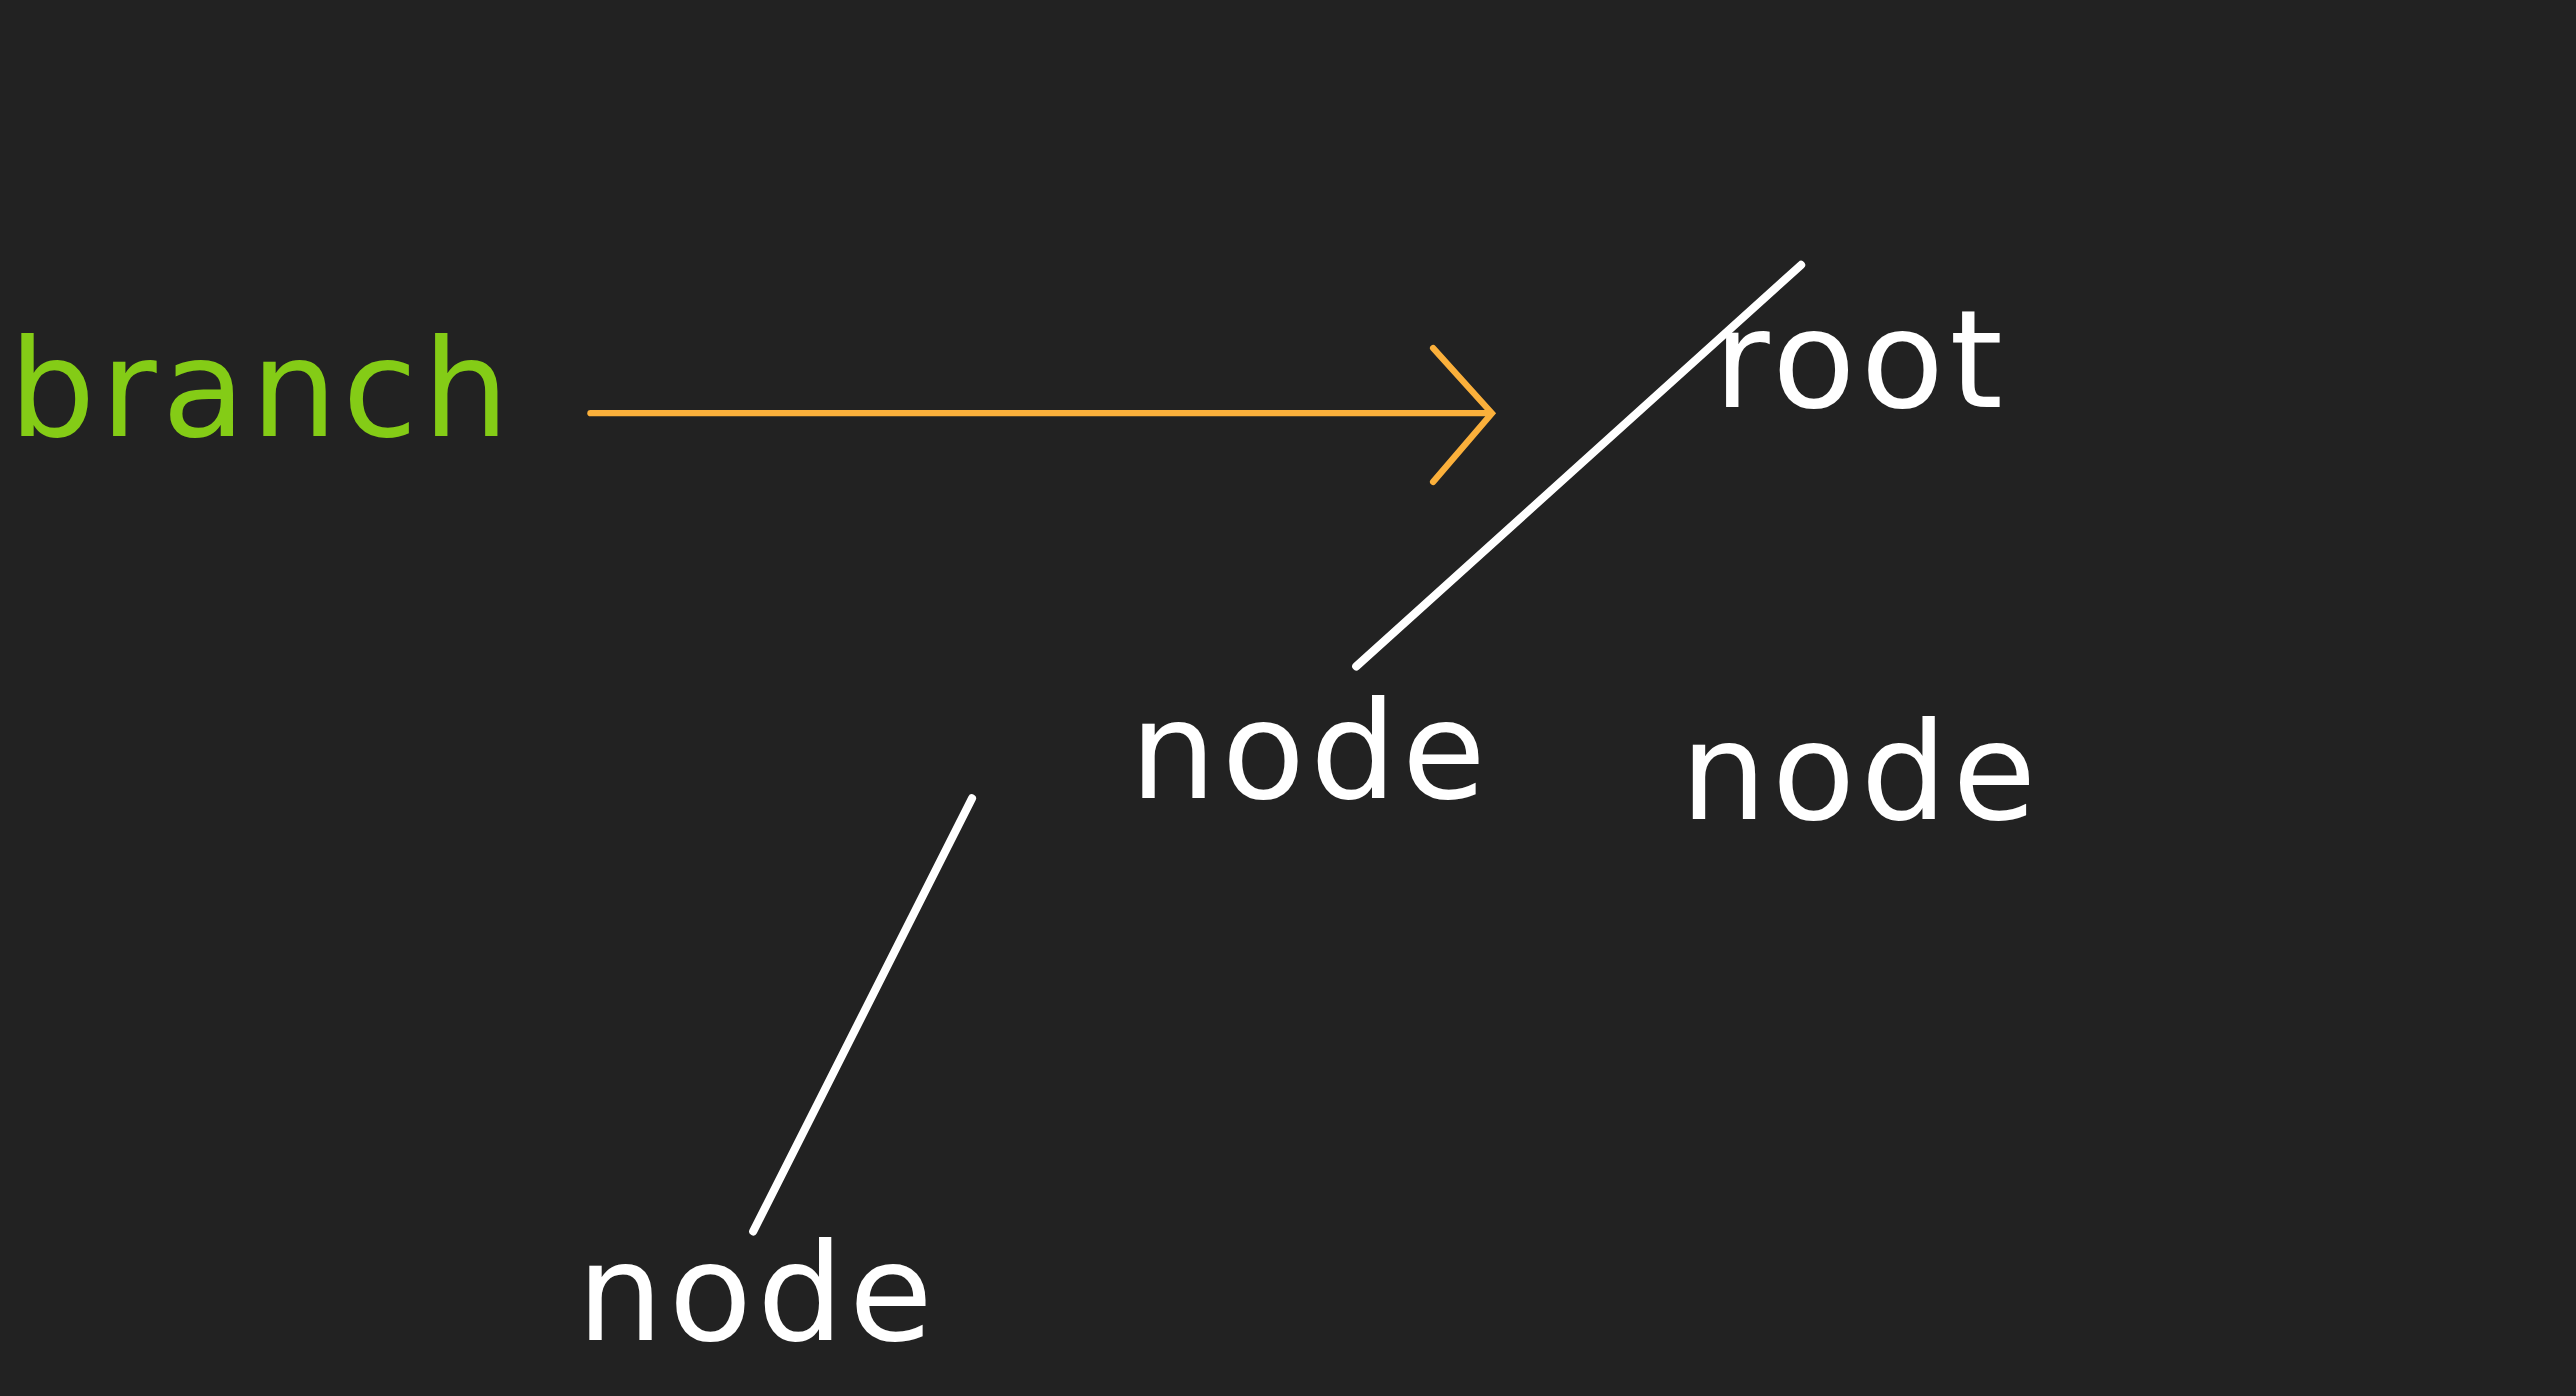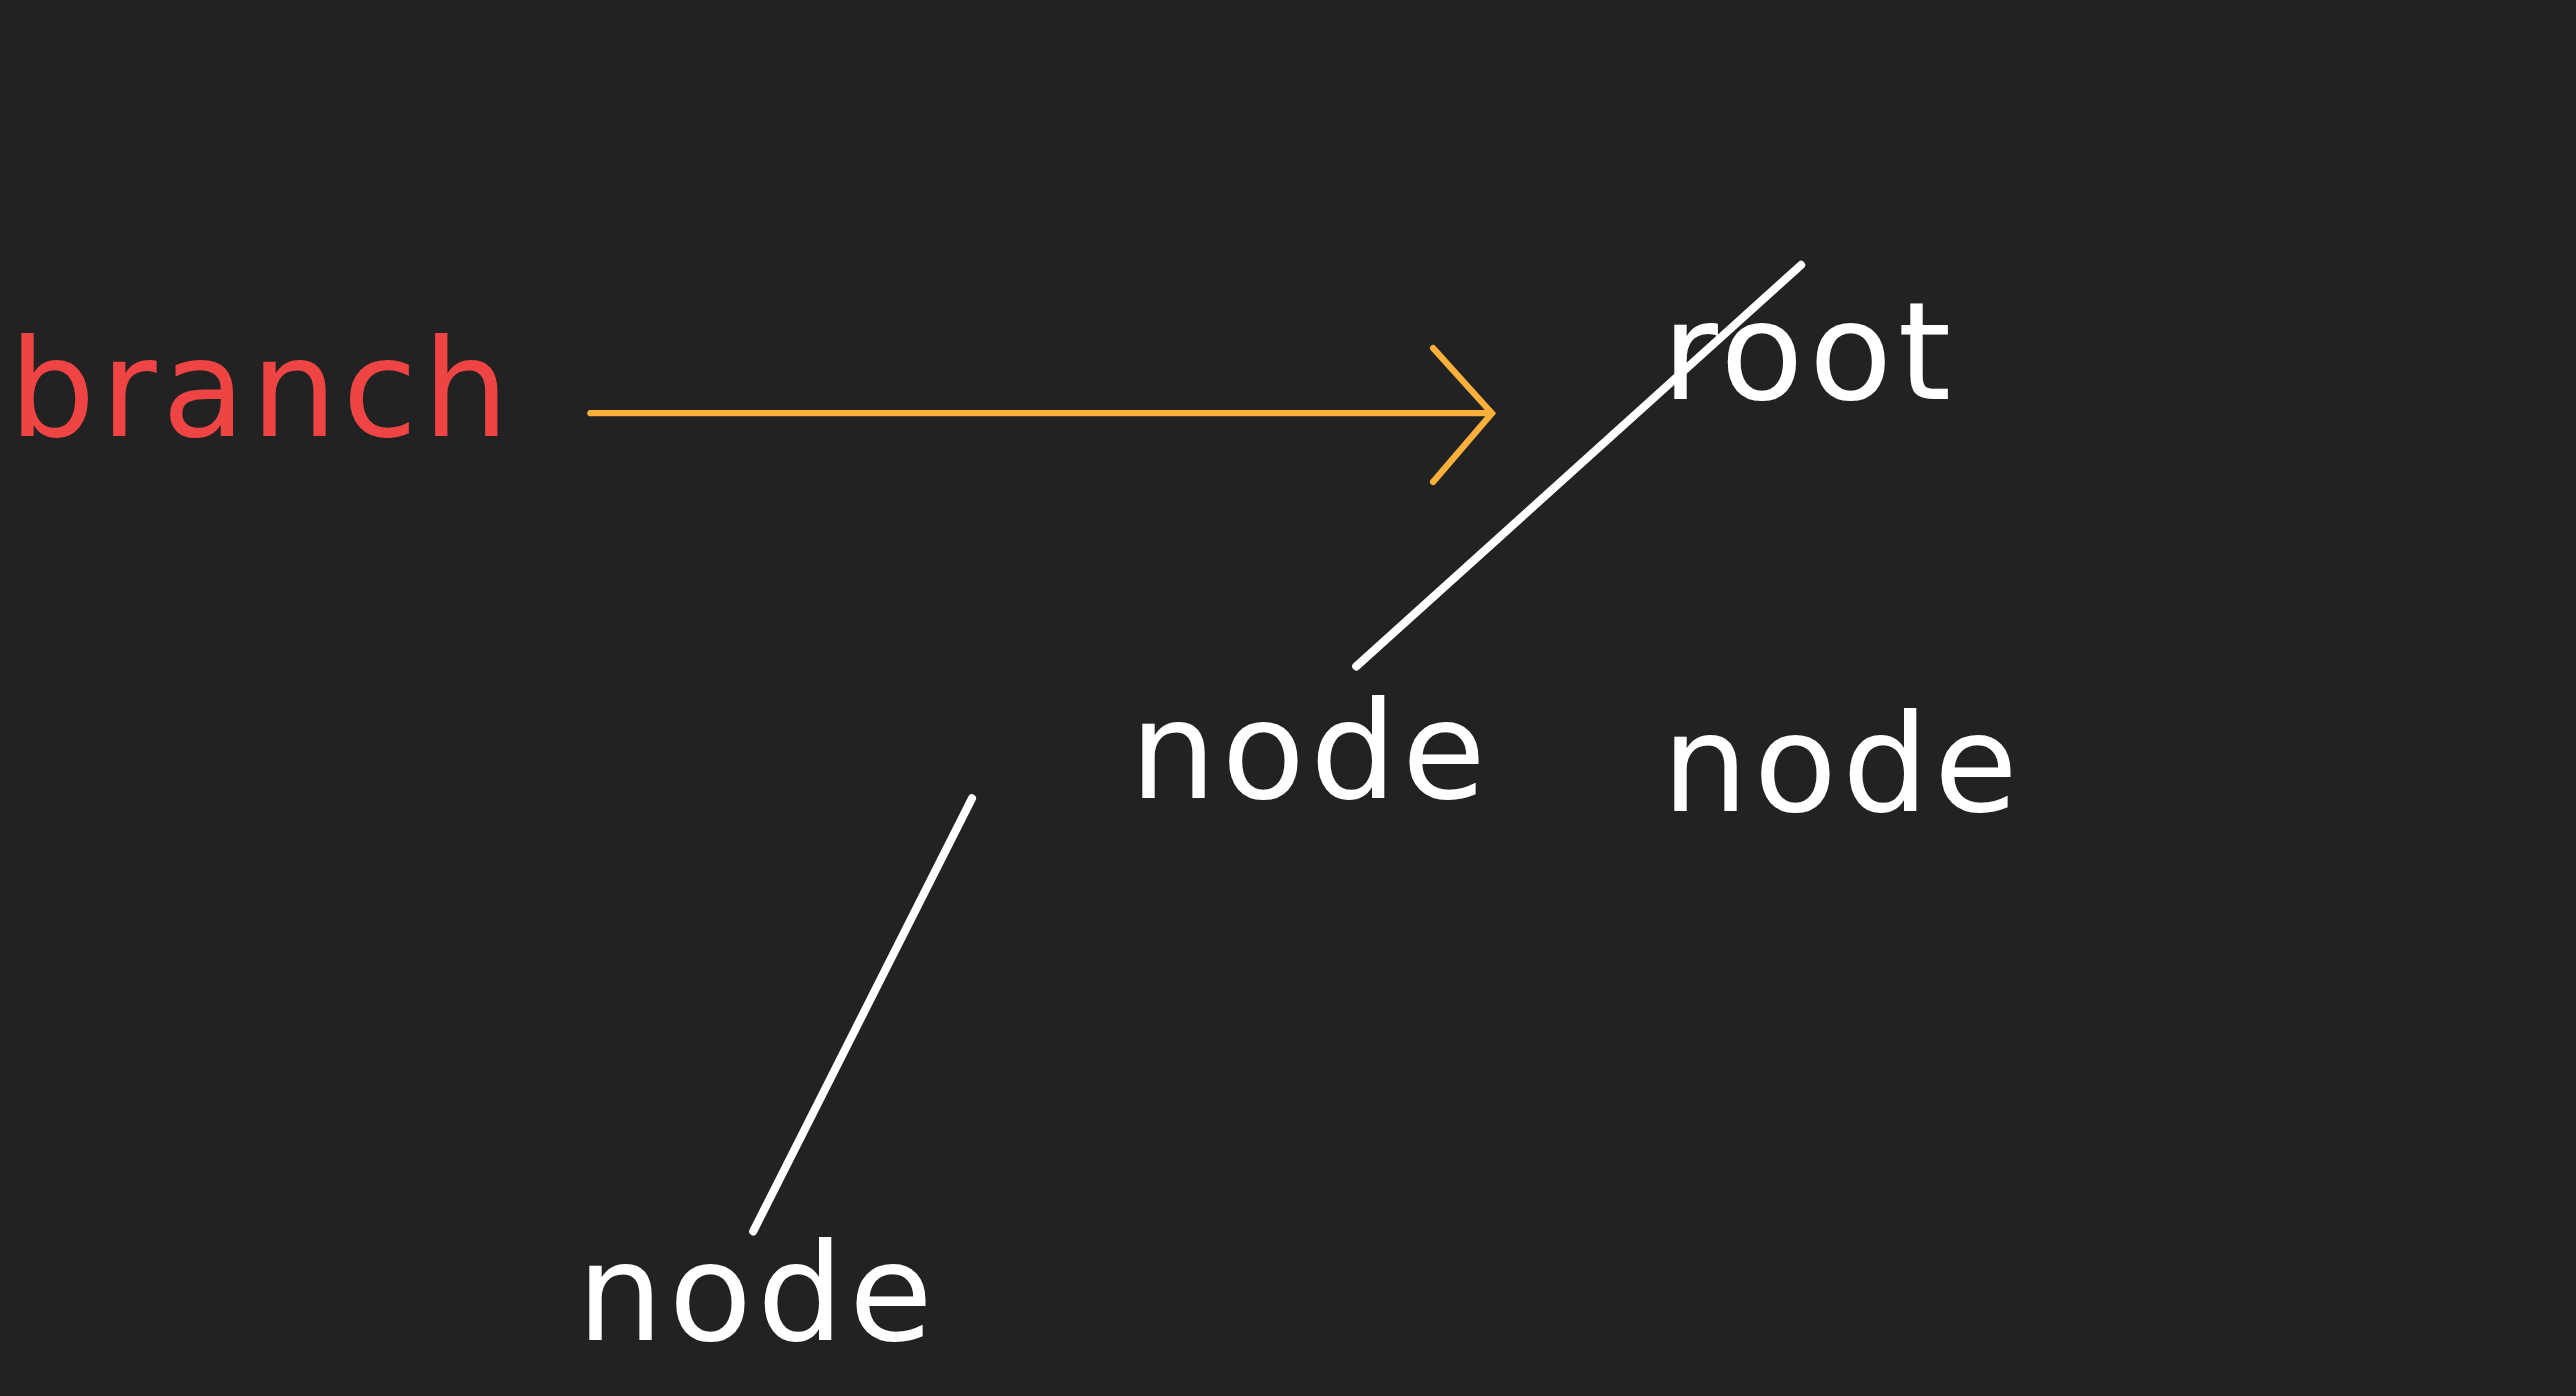--- a/index.html
+++ b/index.html
@@ -20,27 +20,27 @@
     white-space: pre;
     line-height: 1.0;
     letter-spacing: 0.04em;
     font-weight: 400;
     -webkit-font-smoothing: antialiased;
   }
   .node-label {
     color: #ffffff;
   }
   .branch-label {
-    color: #ef4444;
+    color: #84cc16;
   }
   #root-node-label {
     left: 1662px;
-    top: 10px;
+    top: 18px;
     font-size: 136px;
-    text-align: left;
+    text-align: center;
     width: 398px;
   }
   #root-node-label .line {
     display: block;
     line-height: 1.03;
   }
   #mid-node-label {
     left: 1130px;
     top: 683px;
     font-size: 136px;

